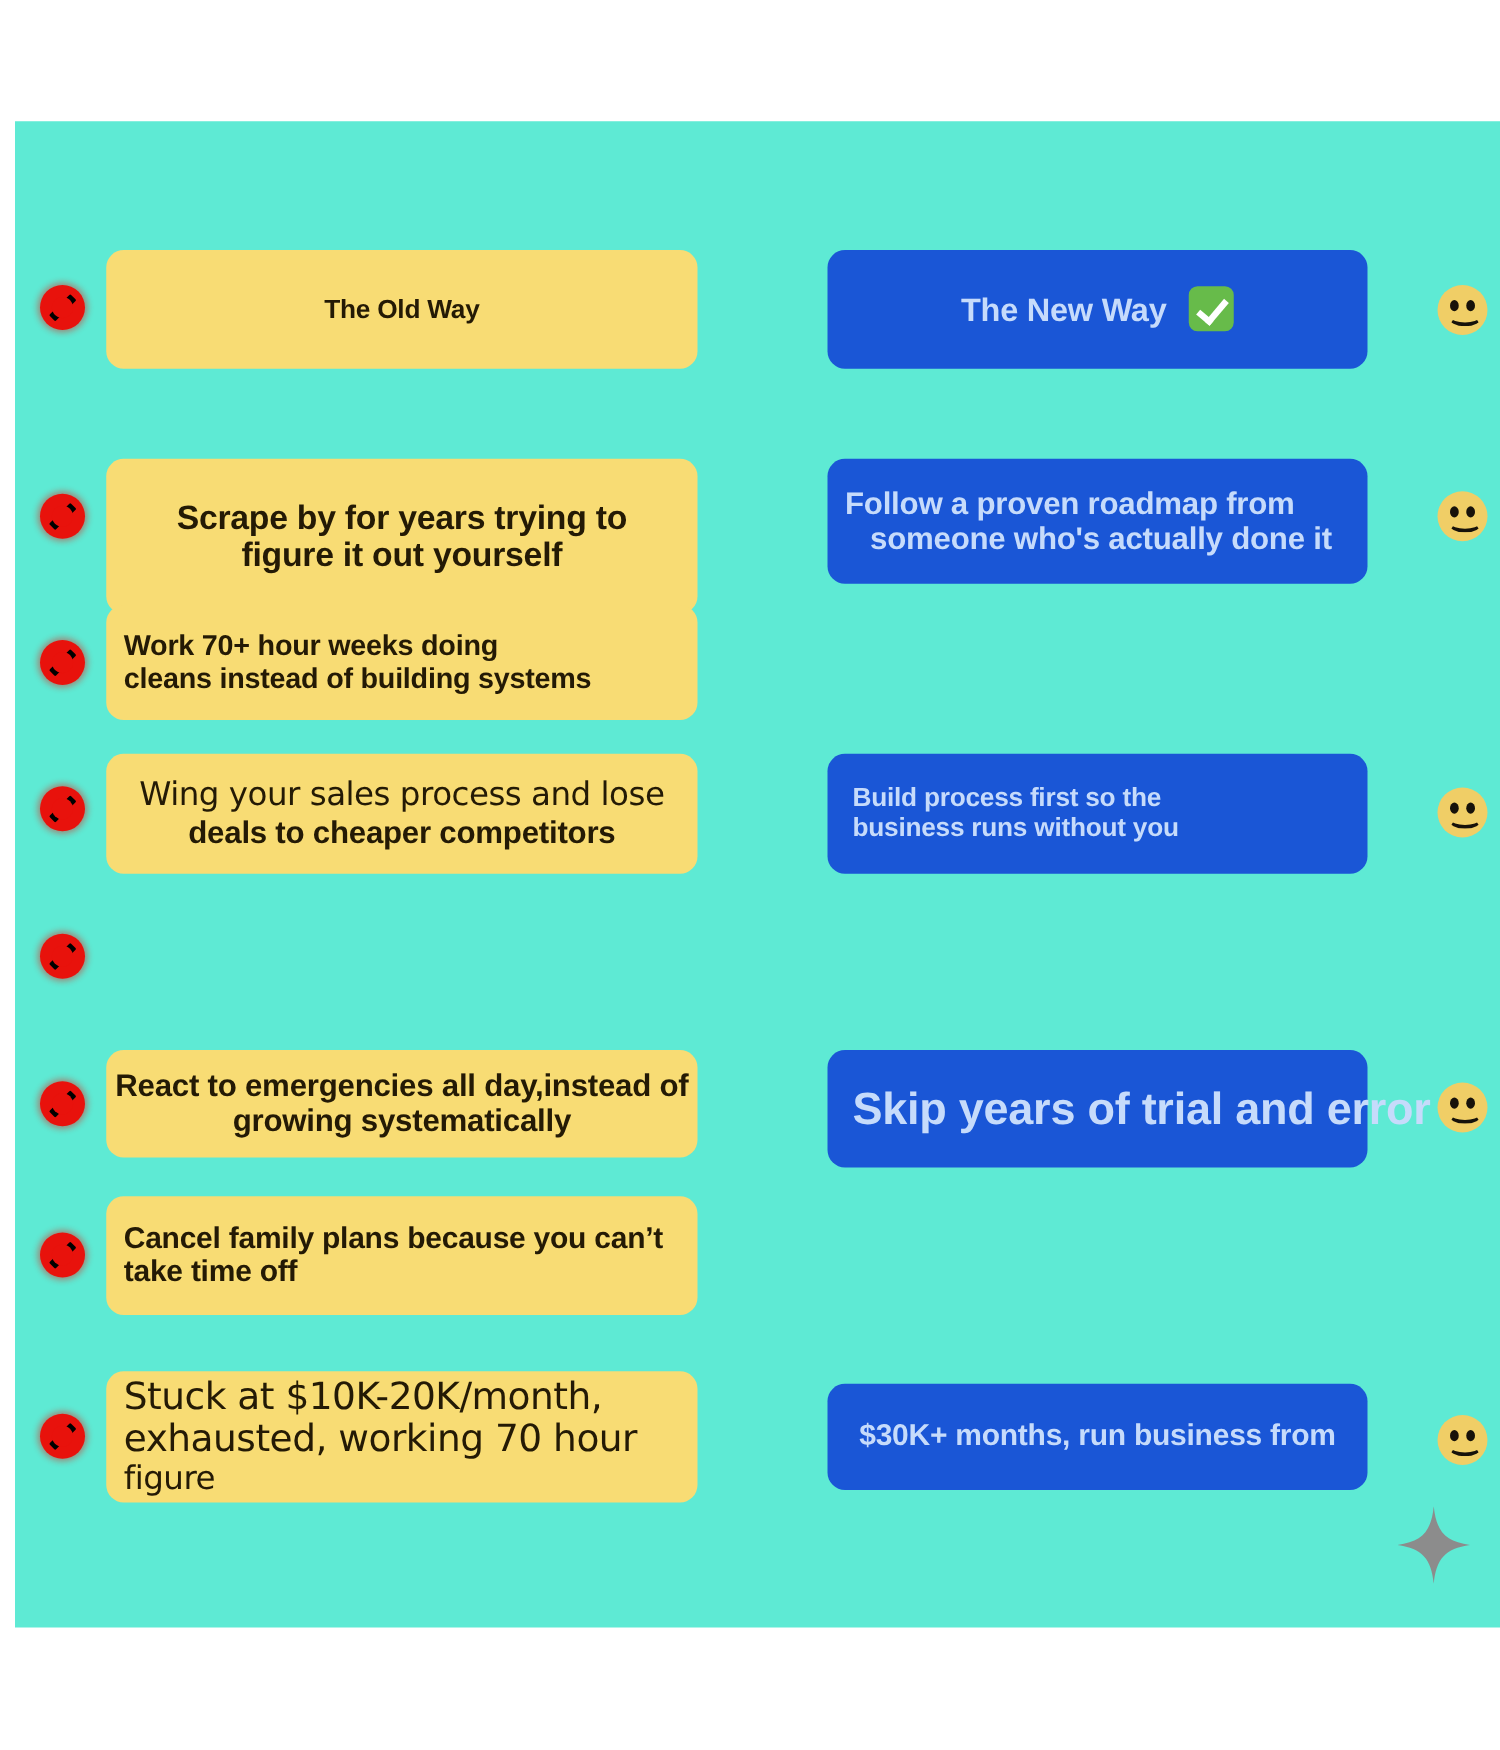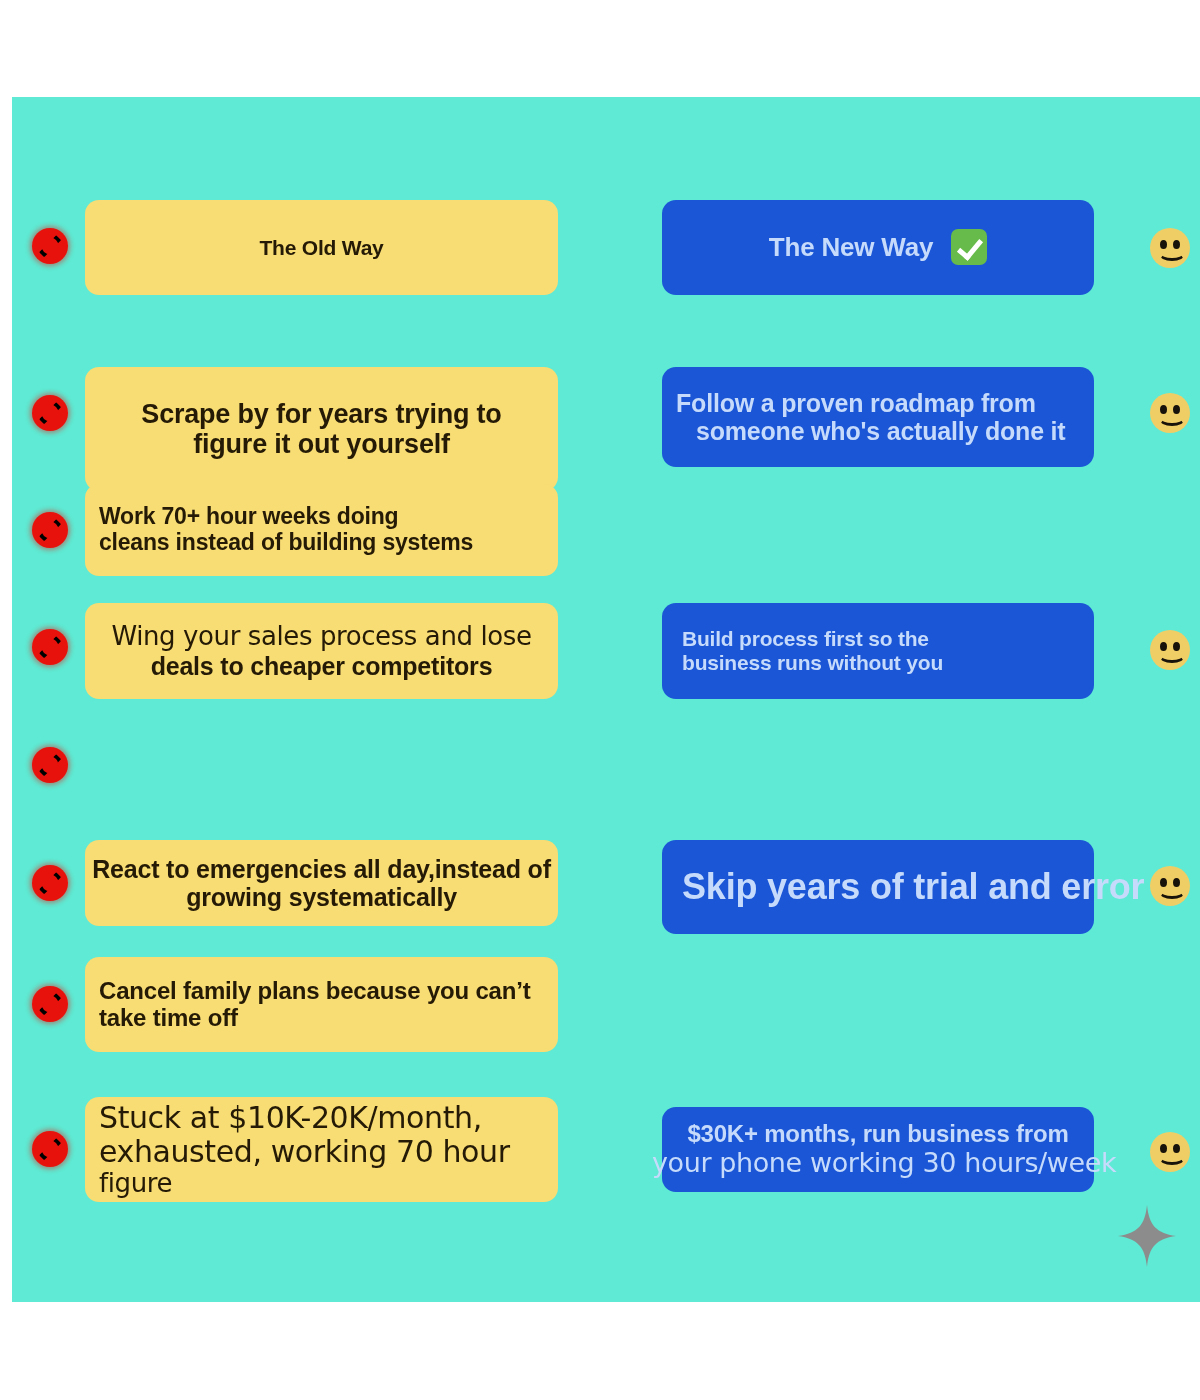--- a/index.html
+++ b/index.html
@@ -299,21 +299,20 @@
     <div class="icon icon-yes" style="top:766px;">
       <div class="smiley">
           <span class="eye l"></span>
           <span class="eye r"></span>
           <span class="mouth"></span>
         </div>
     </div>
 
     <div class="card new" style="top:1010px; height:85px;">
       <span class="line cond ctr" style="font-size:24px;">$30K+ months, run business from</span>
-      <span class="line wide ctr" style="font-size:27px; margin-left:-10px;">your phone working 30 hours/week</span>
     </div>
     <div class="icon icon-yes" style="top:1032px;">
       <div class="smiley">
           <span class="eye l"></span>
           <span class="eye r"></span>
           <span class="mouth"></span>
         </div>
     </div>
 
     <div class="sparkle">

